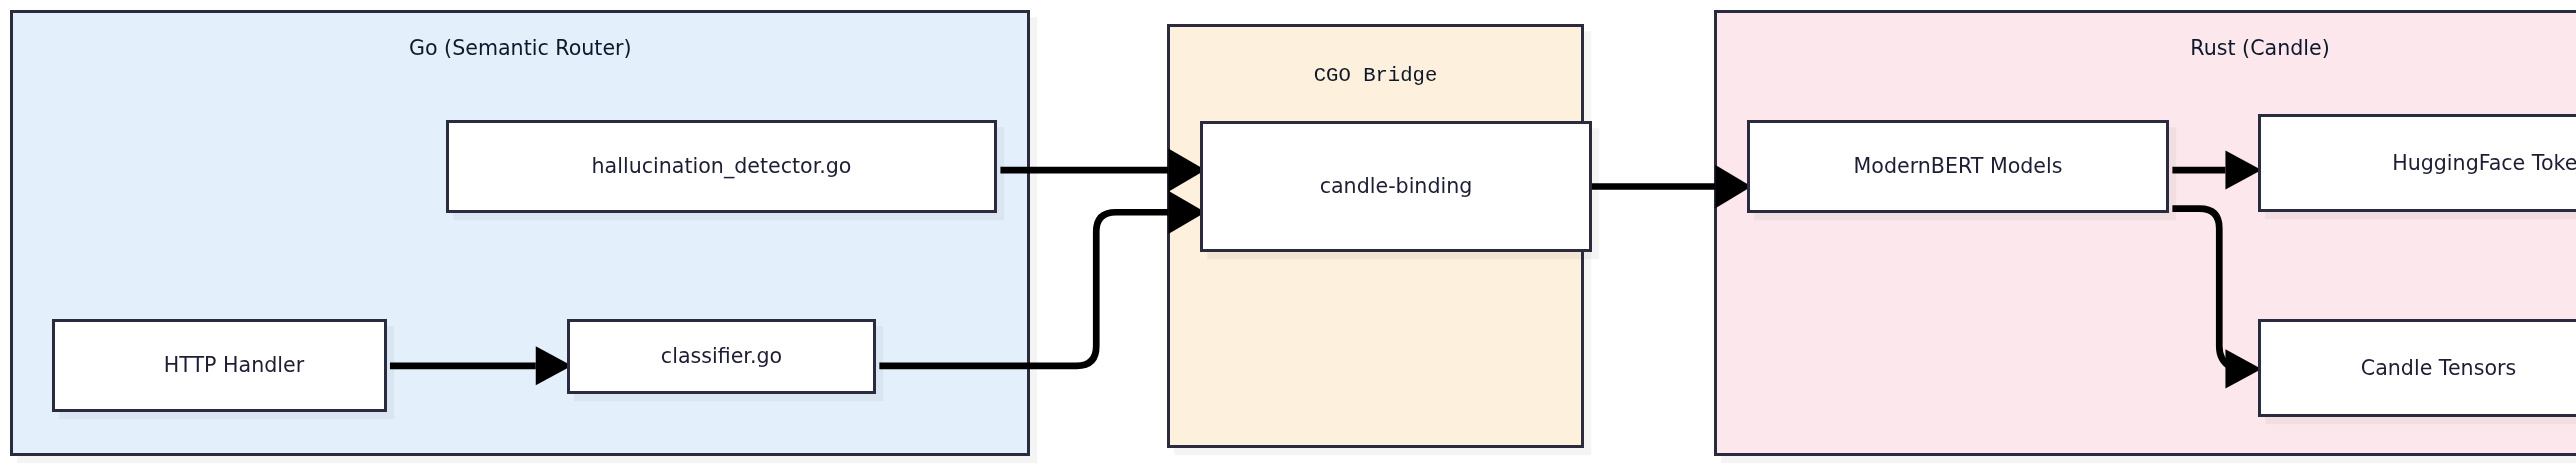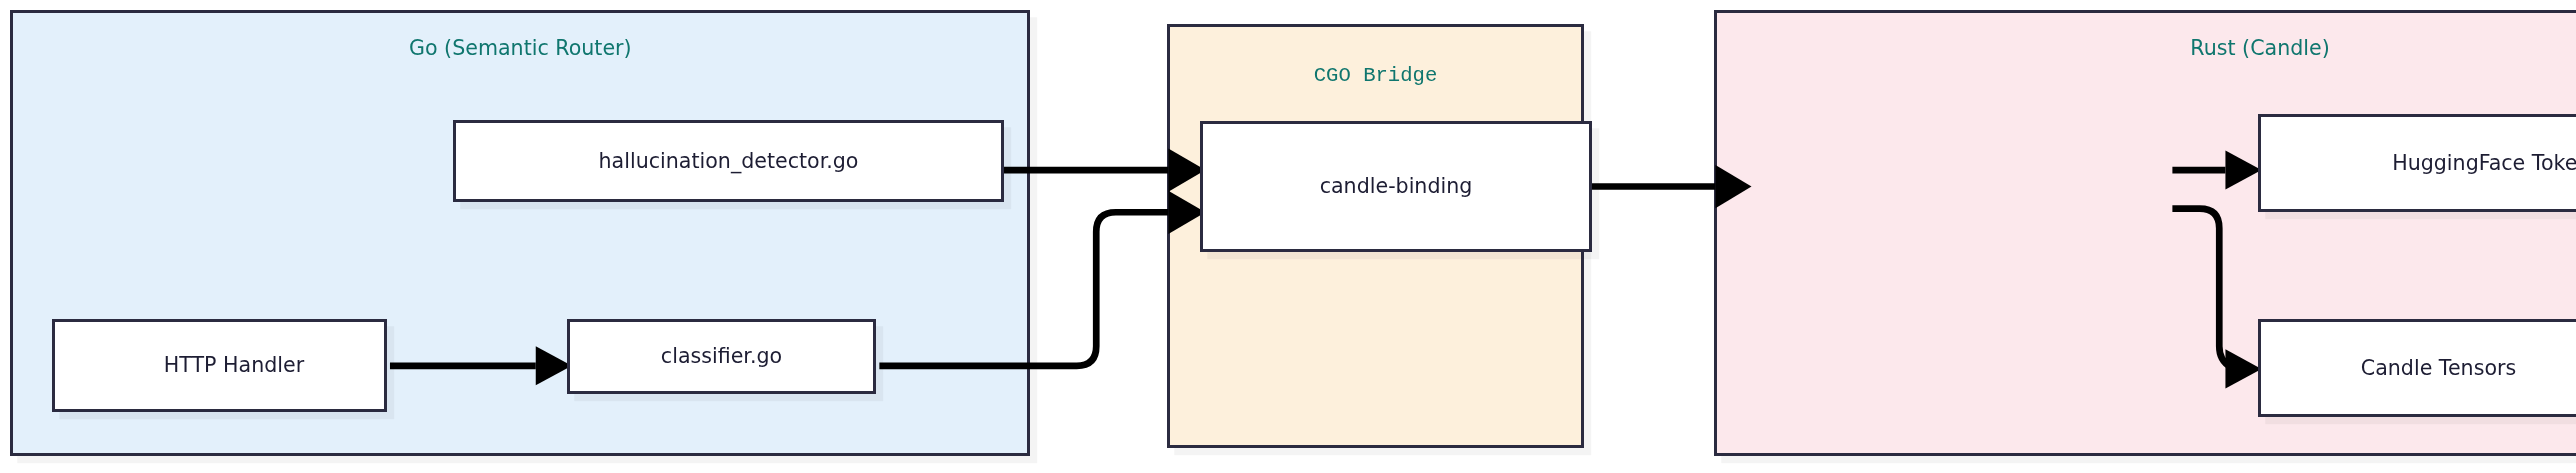--- a/index.html
+++ b/index.html
@@ -23,21 +23,21 @@
     position: absolute;
     box-sizing: border-box;
     border: 3.6px solid #2b2b40;
     box-shadow: 7.2px 7.2px 0 0 rgba(0,0,0,0.045);
   }
   .subgraph-title {
     position: absolute;
     left: 0;
     right: 0;
     text-align: center;
-    color: #0f766e;
+    color: #0f172a;
     font-size: 20.6px;
     line-height: 1;
     white-space: nowrap;
   }
 
   #sg-go      { left: 10.3px;   top: 10.3px;  width: 1020px; height: 446px; background: #e3f0fb; }
   #sg-cgo     { left: 1167px; top: 24px;  width: 417px;  height: 424px; background: #fdf0dc; }
   #sg-rust    { left: 1714px; top: 10.3px;  width: 1092px; height: 446px; background: #fce8ec; }
 
   #sg-go   .subgraph-title { top: 25px; }
@@ -54,21 +54,21 @@
     align-items: center;
     justify-content: center;
     color: #1d1d33;
     font-size: 20.6px;
     line-height: 1.1;
     white-space: nowrap;
     box-shadow: 7.2px 7.2px 0 0 rgba(0,0,0,0.045);
     z-index: 3;
   }
 
-  #n-hallucination { left: 446px;  top: 120px; width: 551px; height: 82px; margin-left: 7px; }
+  #n-hallucination { left: 446px;  top: 120px; width: 551px; height: 93px; }
   #n-http          { left: 52px;  top: 319px; width: 335px;  height: 93px; padding-left: 29px; }
   #n-classifier    { left: 567px; top: 319px; width: 309px;  height: 75px; }
   #n-candle        { left: 1200px; top: 121px; width: 392px;  height: 131px; }
   #n-modernbert    { left: 1747px; top: 120px; width: 422px;  height: 93px; }
   #n-hftok         { left: 2258px; top: 114px; width: 515px; height: 98px; }
   #n-tensors       { left: 2258px; top: 319px; width: 361px;  height: 98px; }
 
   
   #edges {
     position: absolute;
@@ -138,19 +138,20 @@
   </svg>
 
   <div class="node" id="n-hallucination">hallucination_detector.go</div>
 
   <div class="node" id="n-http">HTTP Handler</div>
 
   <div class="node" id="n-classifier">classifier.go</div>
 
   <div class="node" id="n-candle">candle-binding</div>
 
+  <div class="node" id="n-modernbert">ModernBERT Models</div>
 
   <div class="node" id="n-hftok">HuggingFace Tokenizers</div>
 
   <div class="node" id="n-tensors">Candle Tensors</div>
 
 </div>
 
 
 </body></html>

